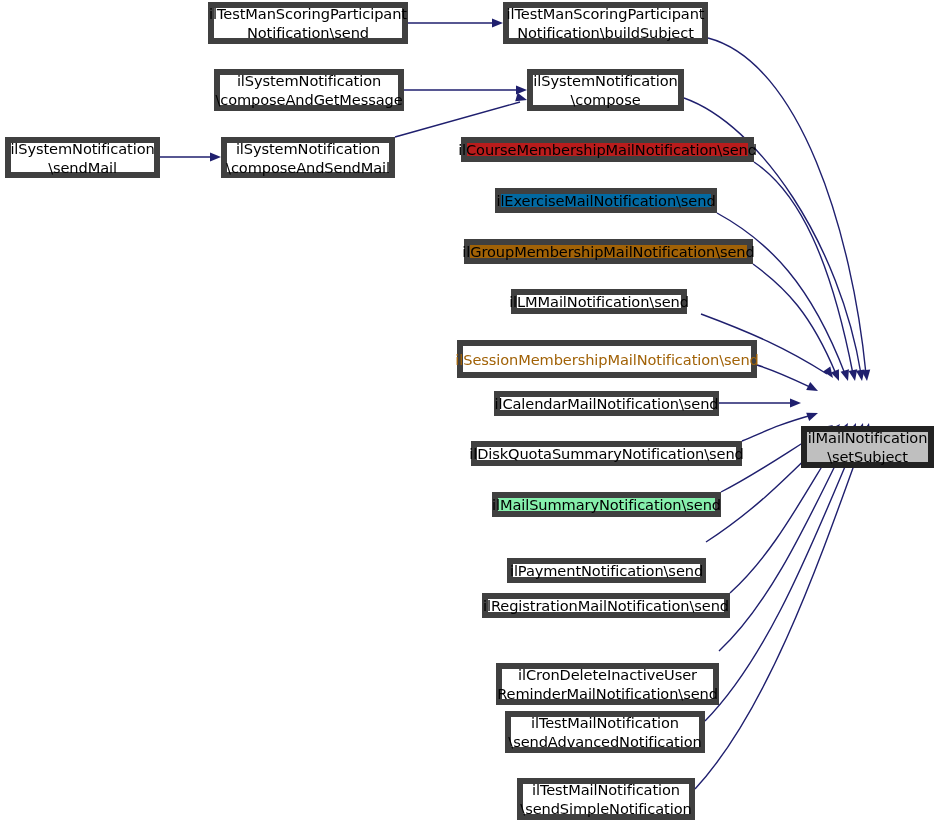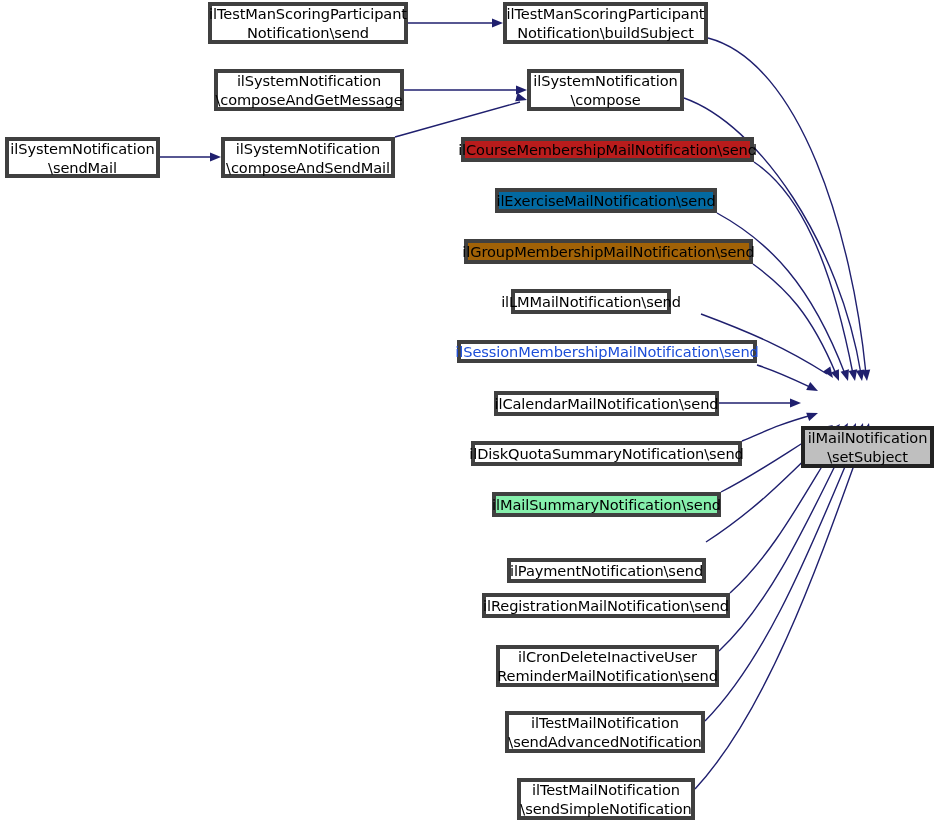--- a/index.html
+++ b/index.html
@@ -19,21 +19,21 @@
     position: absolute;
     left: 0;
     top: 0;
     width: 943px;
     height: 821px;
     pointer-events: none;
   }
   .node {
     position: absolute;
     box-sizing: border-box;
-    border: 4px solid #15803d;
+    border: 6px solid #15803d;
     background: #ffffff;
     color: #000000;
     font-size: 14.6px;
     line-height: 19px;
     text-align: center;
     display: flex;
     align-items: center;
     justify-content: center;
     white-space: pre;
     letter-spacing: -0.1px;
@@ -101,28 +101,28 @@
 Notification\send</span></div>
       <div class="node" style="left: 214px; top: 69px; width: 190px; height: 42px; border-color: rgb(64, 64, 64); background: rgb(255, 255, 255); color: rgb(0, 0, 0);"><span class="node-label">ilSystemNotification
 \composeAndGetMessage</span></div>
       <div class="node" style="left: 503px; top: 2px; width: 205px; height: 42px; border-color: rgb(64, 64, 64); background: rgb(255, 255, 255); color: rgb(0, 0, 0);"><span class="node-label">ilTestManScoringParticipant
 Notification\buildSubject</span></div>
       <div class="node" style="left: 527px; top: 69px; width: 157px; height: 42px; border-color: rgb(64, 64, 64); background: rgb(255, 255, 255); color: rgb(0, 0, 0);"><span class="node-label">ilSystemNotification
 \compose</span></div>
       <div class="node" style="left: 461px; top: 137px; width: 293px; height: 25px; border-color: rgb(64, 64, 64); background: #b91c1c; color: rgb(0, 0, 0);"><span class="node-label">ilCourseMembershipMailNotification\send</span></div>
       <div class="node" style="left: 495px; top: 188px; width: 222px; height: 25px; border-color: rgb(64, 64, 64); background: #0369a1; color: rgb(0, 0, 0);"><span class="node-label">ilExerciseMailNotification\send</span></div>
       <div class="node" style="left: 464px; top: 239px; width: 289px; height: 25px; border-color: rgb(64, 64, 64); background: #a16207; color: rgb(0, 0, 0);"><span class="node-label">ilGroupMembershipMailNotification\send</span></div>
-      <div class="node" style="left: 511px; top: 289px; width: 160px; height: 25px; border-color: rgb(64, 64, 64); background: rgb(255, 255, 255); color: rgb(0, 0, 0);"><span class="node-label">ilLMMailNotification\send</span></div>
-      <div class="node" style="left: 457px; top: 340px; width: 300px; height: 23px; border-color: rgb(64, 64, 64); background: rgb(255, 255, 255); color: #1d4ed8;"><span class="node-label">ilSessionMembershipMailNotification\send</span></div>
+      <div class="node" style="left: 511px; top: 289px; width: 176px; height: 25px; border-color: rgb(64, 64, 64); background: rgb(255, 255, 255); color: rgb(0, 0, 0);"><span class="node-label">ilLMMailNotification\send</span></div>
+      <div class="node" style="left: 457px; top: 340px; width: 300px; height: 38px; border-color: rgb(64, 64, 64); background: rgb(255, 255, 255); color: #a16207;"><span class="node-label">ilSessionMembershipMailNotification\send</span></div>
       <div class="node" style="left: 494px; top: 391px; width: 225px; height: 25px; border-color: rgb(64, 64, 64); background: rgb(255, 255, 255); color: rgb(0, 0, 0);"><span class="node-label">ilCalendarMailNotification\send</span></div>
       <div class="node" style="left: 471px; top: 441px; width: 271px; height: 25px; border-color: rgb(64, 64, 64); background: rgb(255, 255, 255); color: rgb(0, 0, 0);"><span class="node-label">ilDiskQuotaSummaryNotification\send</span></div>
       <div class="node" style="left: 492px; top: 492px; width: 229px; height: 25px; border-color: rgb(64, 64, 64); background: #86efac; color: rgb(0, 0, 0);"><span class="node-label">ilMailSummaryNotification\send</span></div>
       <div class="node" style="left: 507px; top: 542px; width: 199px; height: 25px; border-color: rgb(64, 64, 64); background: rgb(255, 255, 255); color: rgb(0, 0, 0); margin-top: 16px;"><span class="node-label">ilPaymentNotification\send</span></div>
       <div class="node" style="left: 482px; top: 593px; width: 248px; height: 25px; border-color: rgb(64, 64, 64); background: rgb(255, 255, 255); color: rgb(0, 0, 0);"><span class="node-label">ilRegistrationMailNotification\send</span></div>
-      <div class="node" style="left: 496px; top: 645px; width: 223px; height: 42px; border-color: rgb(64, 64, 64); background: rgb(255, 255, 255); color: rgb(0, 0, 0);"><span class="node-label">ilCronDeleteInactiveUser
+      <div class="node" style="left: 496px; top: 663px; width: 223px; height: 42px; border-color: rgb(64, 64, 64); background: rgb(255, 255, 255); color: rgb(0, 0, 0);"><span class="node-label">ilCronDeleteInactiveUser
 ReminderMailNotification\send</span></div>
       <div class="node" style="left: 505px; top: 711px; width: 200px; height: 42px; border-color: rgb(64, 64, 64); background: rgb(255, 255, 255); color: rgb(0, 0, 0);"><span class="node-label">ilTestMailNotification
 \sendAdvancedNotification</span></div>
       <div class="node" style="left: 517px; top: 778px; width: 178px; height: 42px; border-color: rgb(64, 64, 64); background: rgb(255, 255, 255); color: rgb(0, 0, 0);"><span class="node-label">ilTestMailNotification
 \sendSimpleNotification</span></div>
       <div class="node highlight" style="left: 801px; top: 380px; width: 133px; height: 42px; border-color: rgb(34, 34, 34); background: rgb(191, 191, 191); color: rgb(0, 0, 0);"><span class="node-label">ilMailNotification
 \setSubject</span></div>
     </div>
 </div>
 

